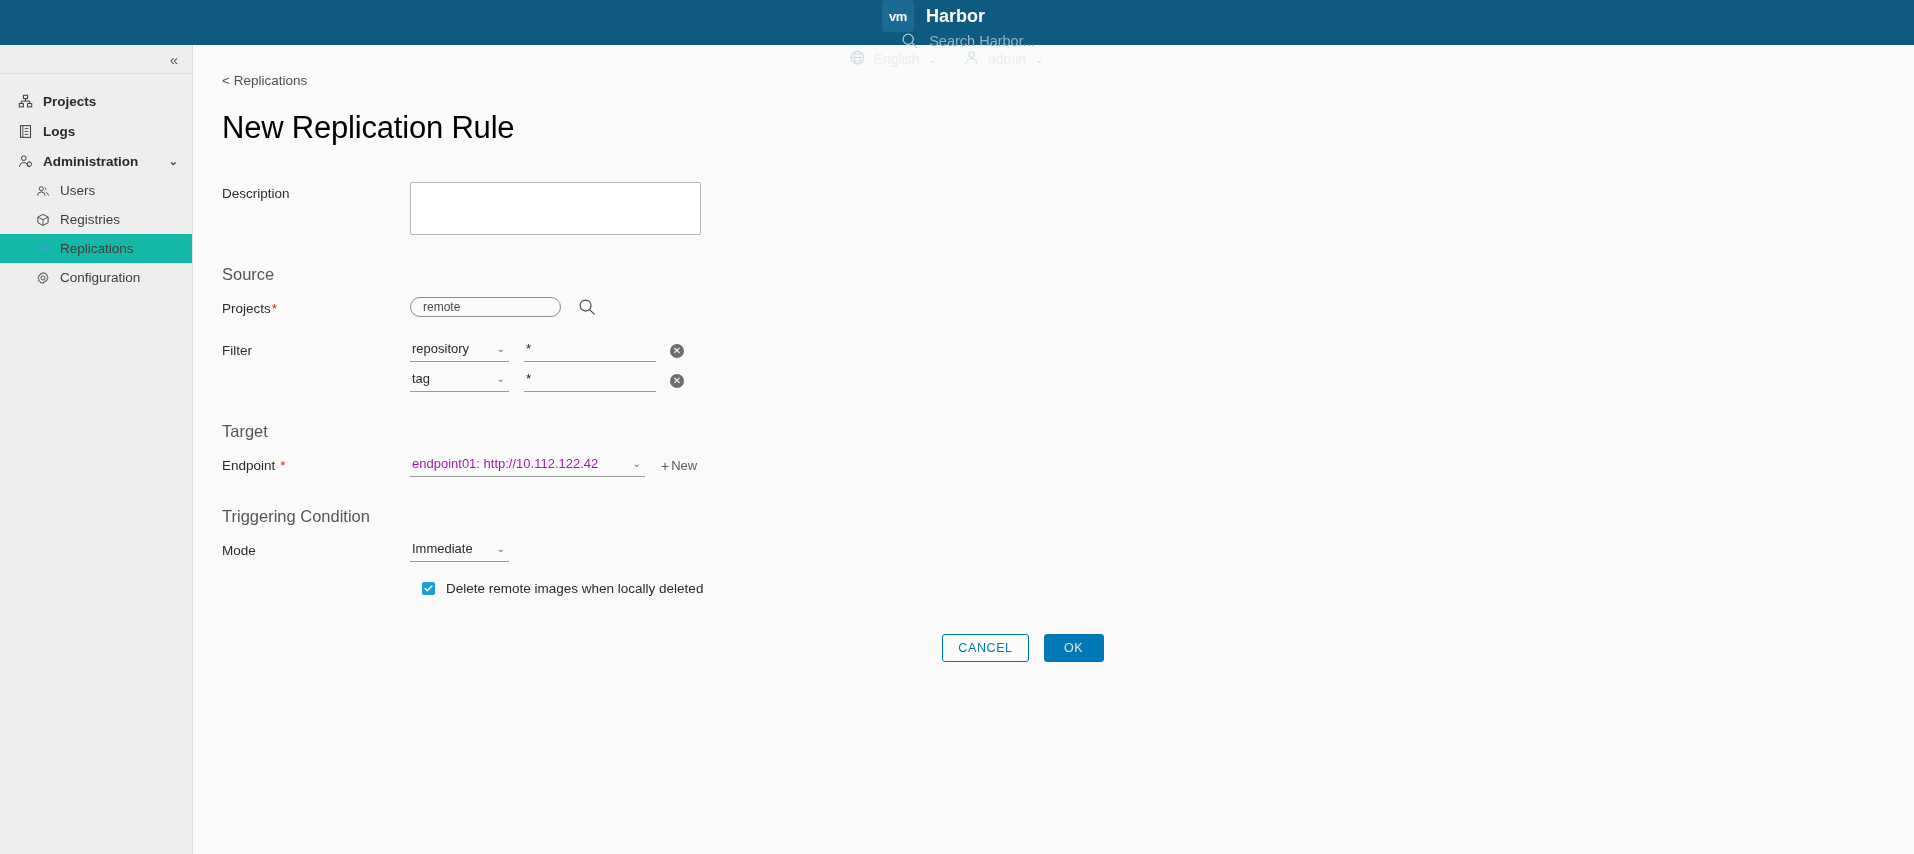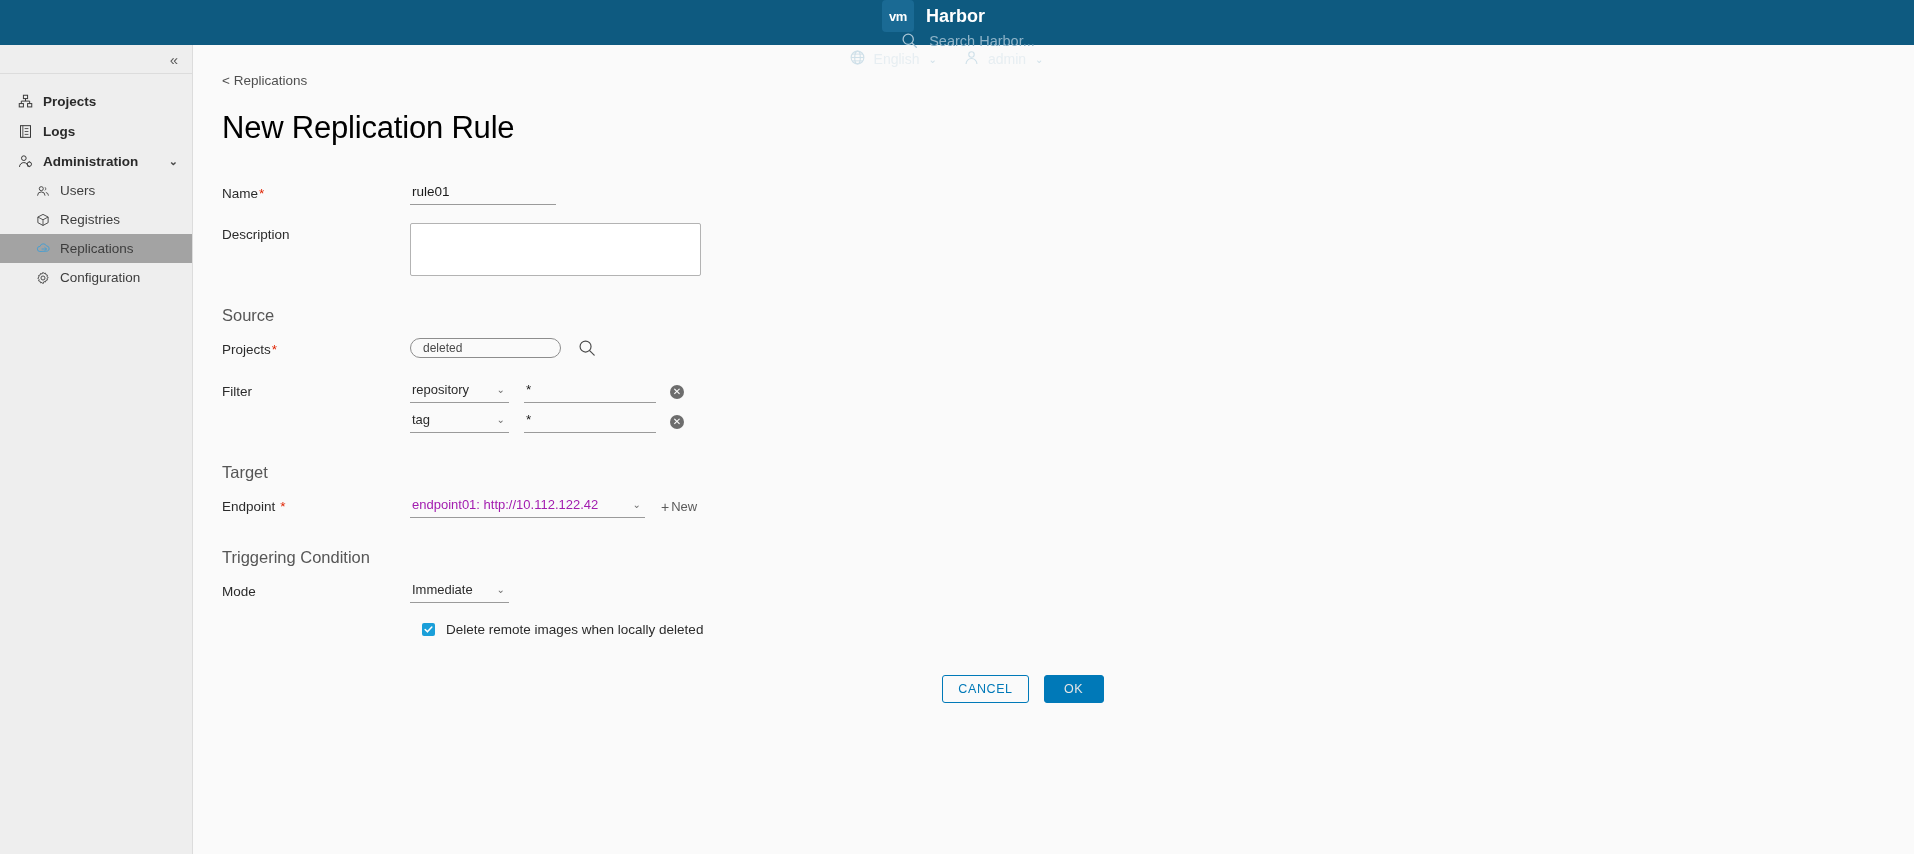--- a/index.html
+++ b/index.html
@@ -135,21 +135,21 @@
     font-weight: 400;
     cursor: pointer;
   }
   .nav-sub .nav-ico {
     width: 16px; height: 16px;
     margin-right: 9px;
     display: flex; align-items: center; justify-content: center;
     flex-shrink: 0;
   }
   .nav-sub.active {
-    background: #a3a3a3;
+    background: #14b8a6;
   }
   .nav-expand {
     position: absolute;
     right: 14px;
     color: #4a4a4a;
     font-size: 11px;
   }
 
   
   .main {
@@ -489,41 +489,35 @@
 
     </div>
   </div>
 
   <div class="main">
 
     <div class="breadcrumb">&lt; Replications</div>
 
     <h1 class="page-title">New Replication Rule</h1>
 
-    <div class="form-row" style="margin-bottom:18px;">
-      <div class="form-label">
-        <span>Name</span><span class="req">*</span>
-      </div>
-      <input class="underline-input name-input" value="rule01" style="">
-    </div>
 
     <div class="form-row">
       <div class="form-label">Description</div>
       <textarea class="desc-box" placeholder="" style=""></textarea>
     </div>
 
     <div class="section-title">Source</div>
 
     <div class="form-row" style="margin-bottom:22px;">
       <div class="form-label">
         <span>Projects</span><span class="req">*</span>
       </div>
       <div class="proj-field">
         <div class="chip-box">
-          <span>deleted</span>
+          <span>remote</span>
         </div>
         <span class="proj-search">
           <svg width="18" height="18" viewBox="0 0 20 20">
             <circle cx="8.4" cy="8.4" r="6.1" fill="none" stroke="#4a4a4a" stroke-width="1.3"></circle>
             <line x1="12.9" y1="12.9" x2="18" y2="18" stroke="#4a4a4a" stroke-width="1.3" stroke-linecap="round"></line>
           </svg>
         </span>
       </div>
     </div>
 

